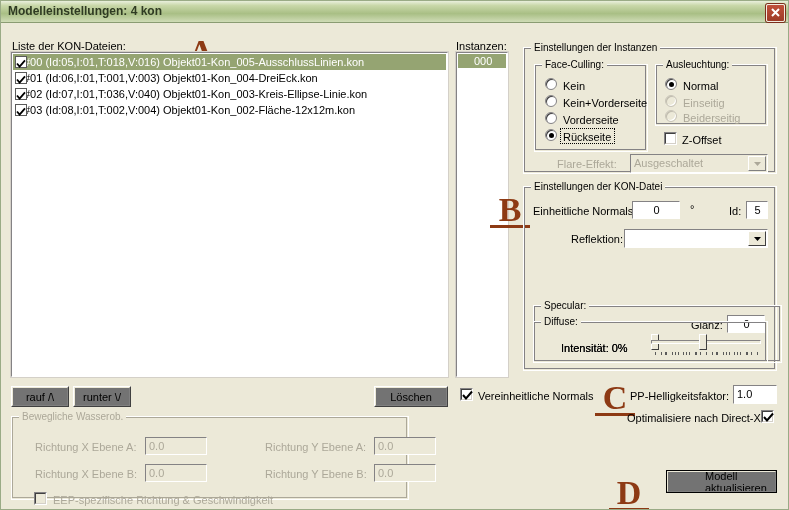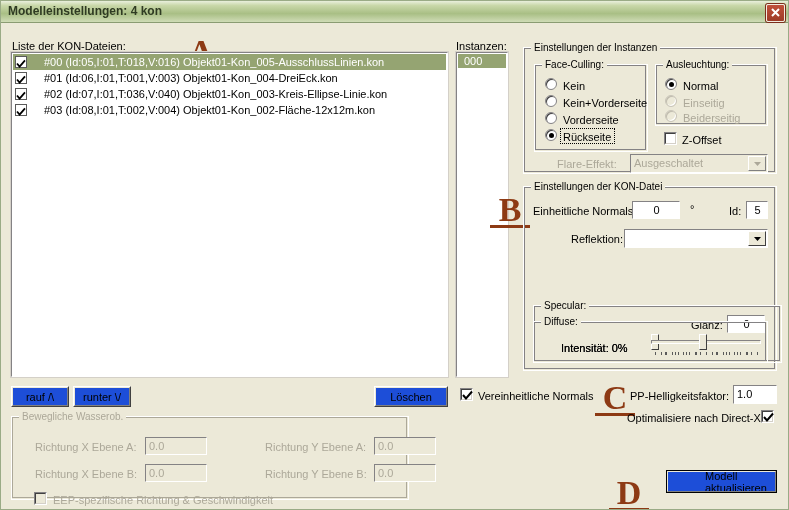--- a/index.html
+++ b/index.html
@@ -58,21 +58,21 @@
     border:1px solid #848284;box-sizing:border-box;
   }
   .group .gcap{
     position:absolute;left:7px;top:-6px;background:#ece9d8;
     padding:0 3px;font-size:10px;color:#000;white-space:nowrap;
   }
   .group.dis .gborder{border-color:#aca899;}
   .group.dis .gcap{color:#aca899;}
   
   .btn{
-    position:absolute;box-sizing:border-box;background:#1d4ed8;
+    position:absolute;box-sizing:border-box;background:#737373;
     border:1px solid;border-color:#fff #404040 #404040 #fff;
     font-size:11px;color:#000;display:flex;align-items:center;justify-content:center;
     cursor:pointer;font-family:"Liberation Sans",sans-serif;
   }
   .btn .inner{
     position:absolute;left:0;top:0;right:0;bottom:0;
     border:1px solid;border-color:#ece9d8 #808080 #808080 #ece9d8;
     pointer-events:none;
   }
   .btn.default{border-color:#000;border-width:1px;padding-left:38px;}
@@ -117,29 +117,29 @@
   }
   .slider .thumb{
     position:absolute;top:0;width:8px;height:16px;box-sizing:border-box;
     background:#ece9d8;border:1px solid;border-color:#fff #404040 #404040 #fff;
   }
   .slider .ticks{position:absolute;left:0;right:0;top:18px;height:4px;}
   .slider .ticks i{position:absolute;top:0;width:1px;height:3px;background:#5a5a5a;}
   
   .lrow{
     position:relative;height:16px;line-height:16px;font-size:11px;color:#000;
-    padding-left:31px;white-space:nowrap;overflow:hidden;cursor:pointer;
+    padding-left:11px;white-space:nowrap;overflow:hidden;cursor:pointer;
   }
   .lrow.sel{background:#95a472;color:#fff;}
   .lrow .rcb{
     position:absolute;left:2px;top:2px;width:12px;height:12px;box-sizing:border-box;
     background:#fff;border:1px solid #5a5a5a;
   }
   .inst-row{
-    height:14px;line-height:14px;font-size:11px;padding-left:6px;
+    height:14px;line-height:14px;font-size:11px;padding-left:16px;
     background:#95a472;color:#fff;white-space:nowrap;cursor:pointer;
   }
   
   .focusrect{position:absolute;border:1px dotted #000;box-sizing:border-box;pointer-events:none;}
   
   .anno{
     position:absolute;font-family:"Liberation Serif","DejaVu Serif",serif;
     font-weight:bold;color:#8d3a14;font-size:34px;line-height:34px;
     text-align:center;pointer-events:none;
   }

